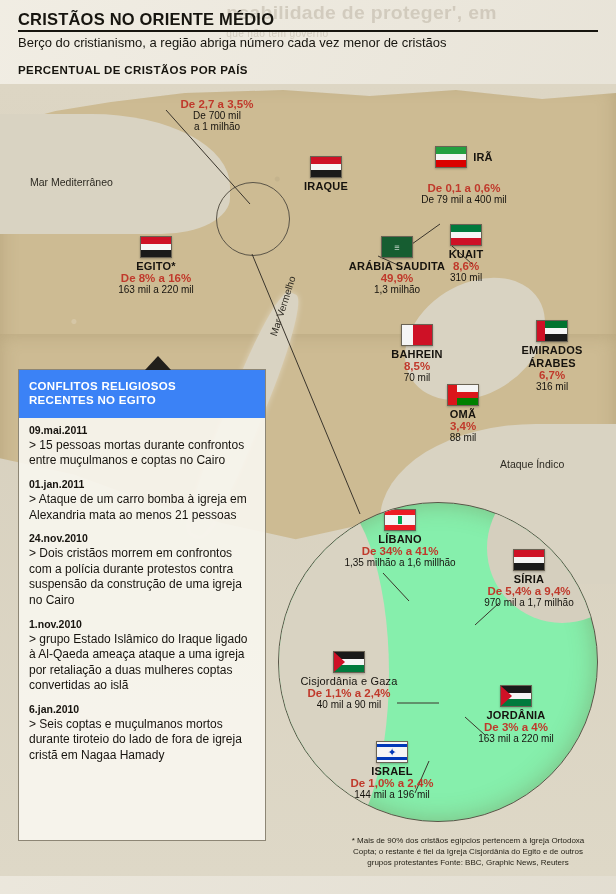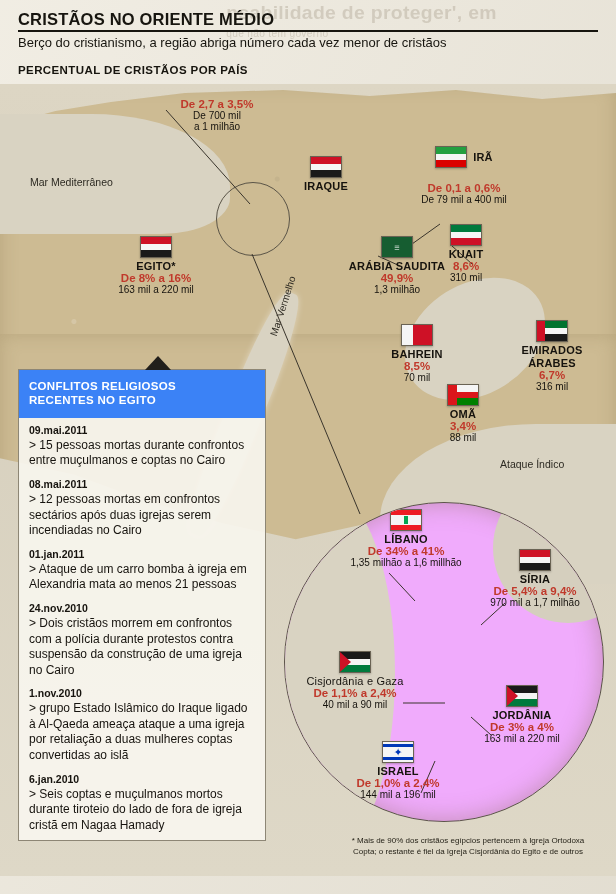--- a/index.html
+++ b/index.html
@@ -122,22 +122,22 @@
     position:absolute;left:126px;top:-14px;width:26px;height:14px;
     background:#211f1b;clip-path:polygon(50% 0,100% 100%,0 100%);
   }
 
   
   .circle{
     position:absolute;border-radius:50%;border:1.5px solid #5a5447;
   }
   .circle-small{left:216px;top:98px;width:72px;height:72px;background:rgba(0,0,0,0.0);}
   .zoom{
-    left:284px;top:418px;width:318px;height:318px;
-    background:#f0abfc;
+    left:278px;top:418px;width:318px;height:318px;
+    background:#86efac;
     box-shadow:inset 0 0 25px rgba(110,90,50,.35);
     overflow:hidden;
   }
   .zoom .zsea{position:absolute;left:-20px;top:-10px;width:130px;height:360px;background:#d9d3c2;border-radius:0 60% 60% 0;}
   .zoom .zsea2{position:absolute;right:-40px;top:-30px;width:150px;height:150px;background:#d5cfbe;border-radius:50%;}
 
   
   .foot{
     position:absolute;left:330px;top:836px;width:276px;
     font-size:8px;line-height:1.35;color:#262319;text-align:center;
@@ -343,24 +343,20 @@
       <div class="hd">
         <div>CONFLITOS RELIGIOSOS</div>
         <div>RECENTES NO EGITO</div>
       </div>
       <div class="body">
         <div class="ev">
           <div class="d">09.mai.2011</div>
           <div class="t">&gt; 15 pessoas mortas durante confrontos entre muçulmanos e coptas no Cairo</div>
         </div>
         <div class="ev">
-          <div class="d">08.mai.2011</div>
-          <div class="t">&gt; 12 pessoas mortas em confrontos sectários após duas igrejas serem incendiadas no Cairo</div>
-        </div>
-        <div class="ev">
           <div class="d">01.jan.2011</div>
           <div class="t">&gt; Ataque de um carro bomba à igreja em Alexandria mata ao menos 21 pessoas</div>
         </div>
         <div class="ev">
           <div class="d">24.nov.2010</div>
           <div class="t">&gt; Dois cristãos morrem em confrontos com a polícia durante protestos contra suspensão da construção de uma igreja no Cairo</div>
         </div>
         <div class="ev">
           <div class="d">1.nov.2010</div>
           <div class="t">&gt; grupo Estado Islâmico do Iraque ligado à Al-Qaeda ameaça ataque a uma igreja por retaliação a duas mulheres coptas convertidas ao islã</div>
@@ -370,15 +366,16 @@
           <div class="t">&gt; Seis coptas e muçulmanos mortos durante tiroteio do lado de fora de igreja cristã em Nagaa Hamady</div>
         </div>
       </div>
     </div>
 
   </div>
 
   <div class="foot">
     <div>* Mais de 90% dos cristãos egípcios pertencem à Igreja Ortodoxa</div>
     <div>Copta; o restante é fiel da Igreja Cisjordânia do Egito e de outros</div>
+    <div>grupos protestantes  Fonte: BBC, Graphic News, Reuters</div>
   </div>
 
 </div>
 
 </body></html>

